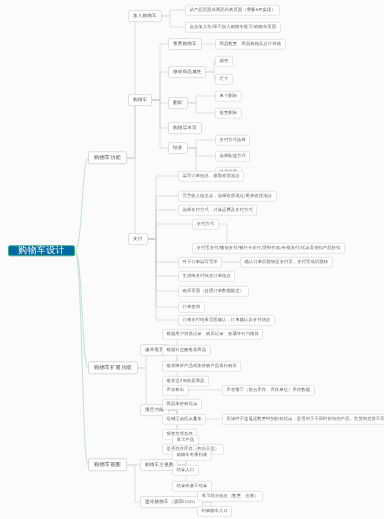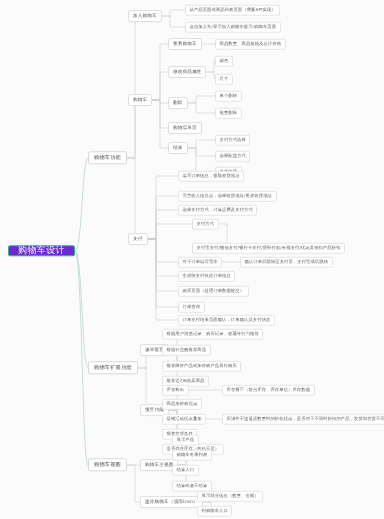--- a/index.html
+++ b/index.html
@@ -14,21 +14,21 @@
   svg.links{position:absolute;left:0;top:0;width:384px;height:519px;pointer-events:none;}
   .node{
     position:absolute;
     box-sizing:border-box;
     white-space:nowrap;
     line-height:1.05;
     color:#3c3c3c;
     transform:translateY(-50%);
   }
   .node.root{
-    background:#6d28d9;
+    background:#0369a1;
     border:1px solid #3faa84;
     border-radius:2px;
     color:#ffffff;
     font-size:9px;
     padding:0 9px;
     letter-spacing:0.4px;
   }
   .node.lvl1{
     background:#ffffff;
     border:1px solid #d8d8d8;

